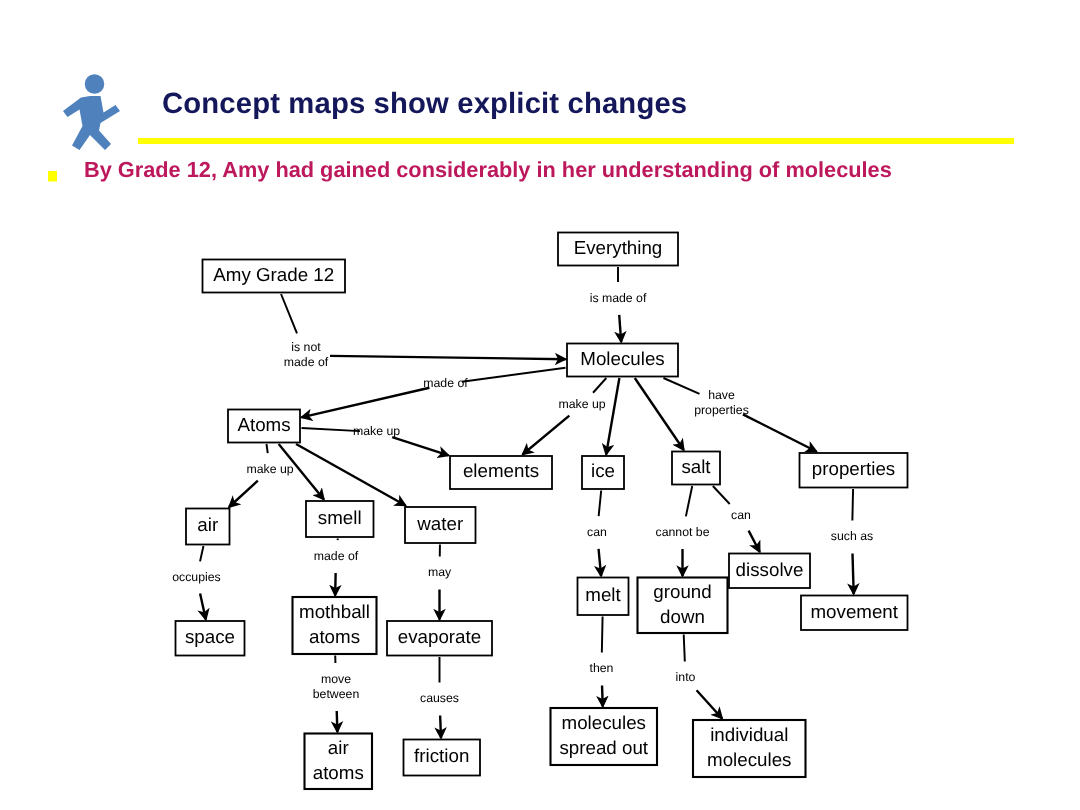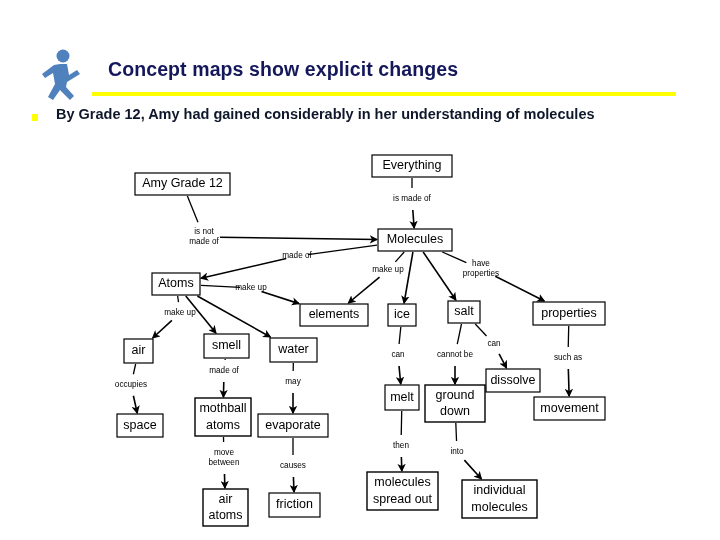--- a/index.html
+++ b/index.html
@@ -64,21 +64,21 @@
     height: 7px;
     background: #ffff00;
   }
   #bullet-text {
     position: absolute;
     left: 32px;
     top: 0px;
     width: 540px;
     font-size: 14.5px;
     font-weight: bold;
-    color: #0f172a;
+    color: #be185d;
     line-height: 1.45;
   }
 
   
   #concept-map {
     position: absolute;
     left: 0;
     top: 0;
     width: 720px;
     height: 540px;

